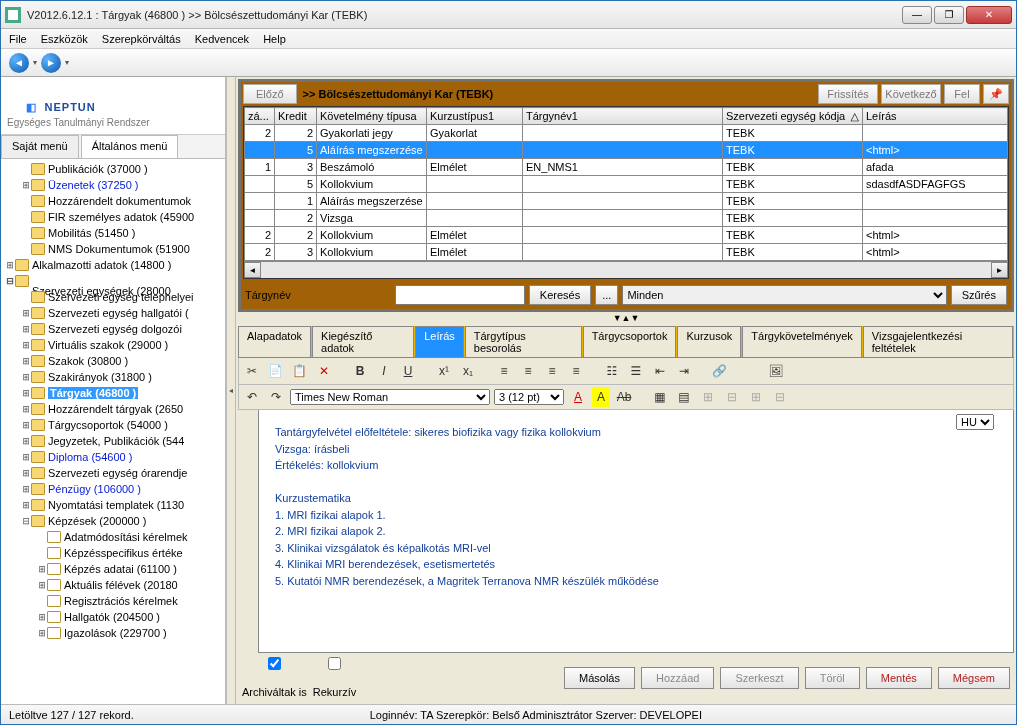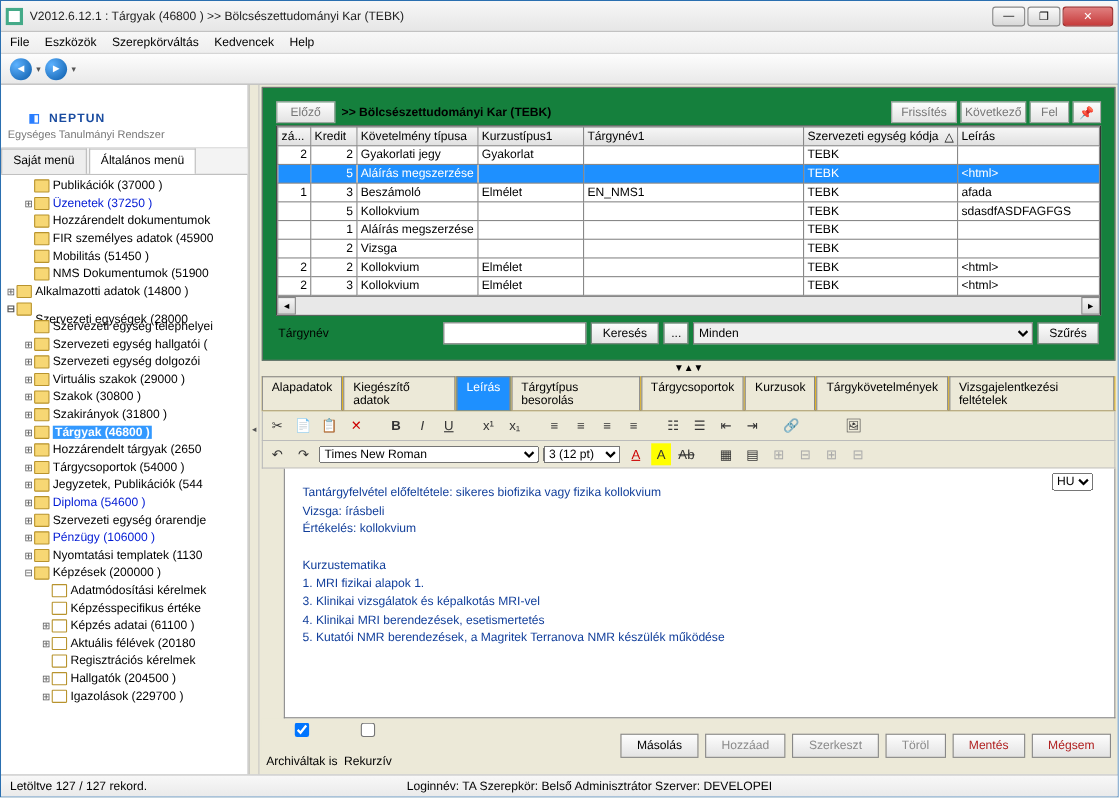--- a/index.html
+++ b/index.html
@@ -27,21 +27,21 @@
   .tree{flex:1;overflow:auto;padding:2px 2px 2px 4px;}
   .tree-row{display:flex;align-items:center;height:16px;white-space:nowrap;}
   .tree-row .tw{font-size:9px;color:#555;width:10px;display:inline-block;text-align:center;}
   .tico{width:14px;height:12px;margin-right:3px;display:inline-block;background:#f7d774;border:1px solid #b8932d;border-radius:1px;}
   .tico.page{background:#fff;border-color:#b8932d;}
   .tree-row.blue a{color:#0019d4;}
   .tree-row.bold a{font-weight:normal;margin-top:20px;}
   .tree-row.sel a{background:#3399ff;color:#fff;font-weight:bold;padding:0 2px;}
   .tree a{color:#000;text-decoration:none;}
   .right{flex:1;display:flex;flex-direction:column;background:#ece9d8;padding:2px;overflow:hidden;}
-  .top-panel{background:#15803d;border:1px solid #737373;padding:12px;}
+  .top-panel{background:#a16207;border:3px solid #737373;padding:2px;}
   .bc{display:flex;align-items:center;gap:6px;margin-bottom:2px;}
   .bc .bt{height:20px;border:1px solid #aaa;background:linear-gradient(#fdfdfd,#e3e3e3);padding:0 12px;color:#777;display:flex;align-items:center;}
   .bc .path{font-weight:bold;color:#000;}
   .bc .right-btns{margin-left:auto;display:flex;gap:3px;}
   .bc .right-btns .bt{width:60px;justify-content:center;}
   .grid{border:1px solid #333;background:#fff;}
   .grid table{width:100%;border-collapse:collapse;table-layout:fixed;}
   .grid th, .grid td{border:1px solid #888;padding:1px 3px;height:17px;overflow:hidden;white-space:nowrap;text-overflow:clip;}
   .grid th{background:linear-gradient(#f6f6f6,#e0e0e0);font-weight:normal;text-align:left;}
   .grid tr.sel td{background:#1e90ff;color:#fff;}
@@ -447,20 +447,21 @@
         <div class="tb-btn" style="color:#aaa">⊟</div>
       </div>
       <div style="flex:1;position:relative;display:flex">
         <div class="editor" id="editor">
             <p>Tantárgyfelvétel előfeltétele: sikeres biofizika  vagy fizika  kollokvium</p>
             <p>Vizsga: írásbeli</p>
             <p>Értékelés: kollokvium</p>
             <p>&nbsp;</p>
             <p>Kurzustematika</p>
             <p>1.     MRI fizikai alapok 1.</p>
+            <p>2.     MRI fizikai alapok 2.</p>
             <p>3.     Klinikai vizsgálatok és képalkotás MRI-vel</p>
             <p>4.     Klinikai MRI berendezések, esetismertetés</p>
             <p>5.     Kutatói NMR berendezések, a Magritek Terranova NMR készülék működése</p>
           </div>
         <div class="lang-box">
           <select><option>HU</option></select>
         </div>
       </div>
       <div class="bottom">
         <label class="cb">

